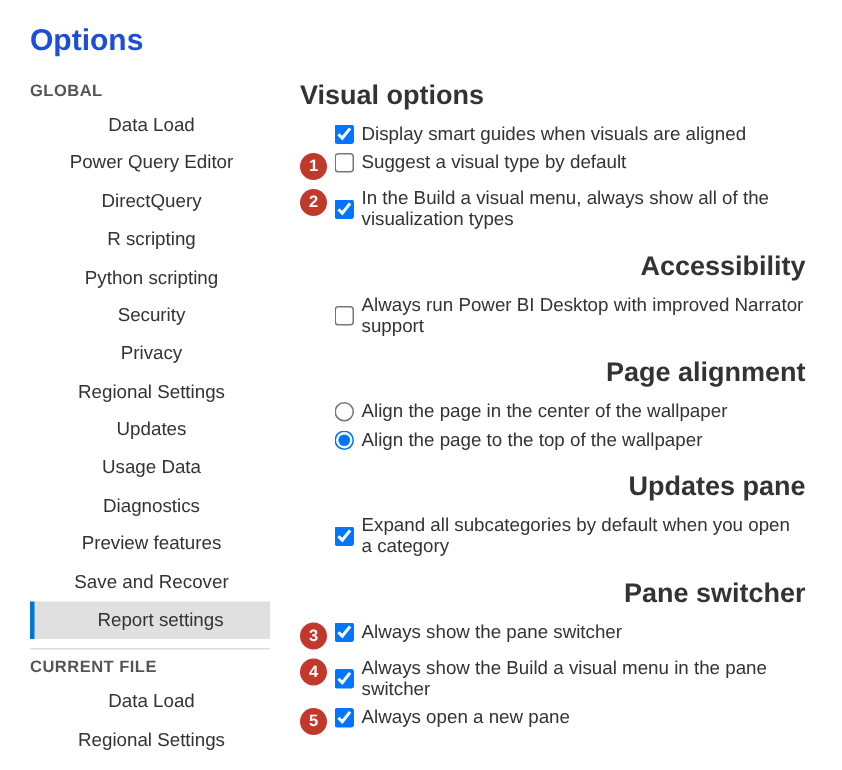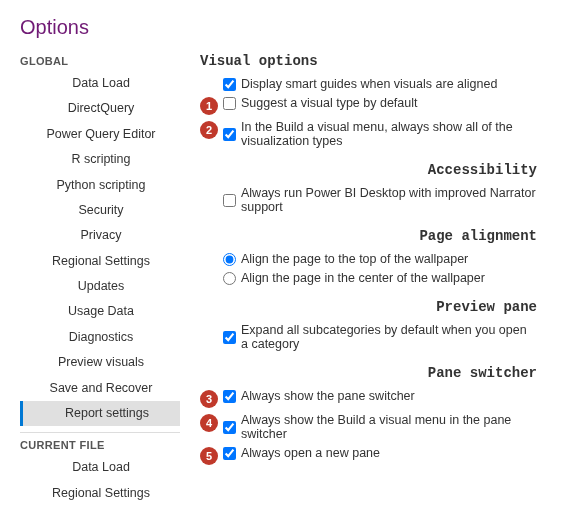--- a/index.html
+++ b/index.html
@@ -11,22 +11,22 @@
       width: 561px;
       min-height: 513px;
     }
     .container {
       display: flex;
       flex-direction: column;
       padding: 16px 20px 10px 20px;
     }
     h1.page-title {
       font-size: 20px;
-      font-weight: 400;
-      color: #701a75;
+      font-weight: 700;
+      color: #1d4ed8;
       margin-bottom: 14px;
     }
     .main-layout {
       display: flex;
       flex-direction: row;
       gap: 0;
     }
     
     .sidebar {
       width: 160px;
@@ -56,26 +56,25 @@
       padding-left: 17px;
       font-weight: 500;
     }
     
     .content {
       flex: 1;
       padding-left: 20px;
       padding-right: 4px;
     }
     .section-title {
-      font-size: 14px;
+      font-size: 18px;
       font-weight: 600;
       color: #333;
       margin-top: 0;
       margin-bottom: 8px;
-      font-family: Liberation Mono, monospace;
     }
     .section-title:not(:first-child) {
       margin-top: 14px;
       text-align: right;
     }
     .badge {
       display: inline-flex;
       align-items: center;
       justify-content: center;
       width: 18px;
@@ -112,31 +111,31 @@
 <body>
 
 <div class="container">
   <h1 class="page-title">Options</h1>
   <div class="main-layout">
 
     <div class="sidebar">
       <div class="sidebar-section-label">GLOBAL</div>
       <div id="global-items">
           <div class="sidebar-item">Data Load</div>
+          <div class="sidebar-item">Power Query Editor</div>
           <div class="sidebar-item">DirectQuery</div>
-          <div class="sidebar-item">Power Query Editor</div>
           <div class="sidebar-item">R scripting</div>
           <div class="sidebar-item">Python scripting</div>
           <div class="sidebar-item">Security</div>
           <div class="sidebar-item">Privacy</div>
           <div class="sidebar-item">Regional Settings</div>
           <div class="sidebar-item">Updates</div>
           <div class="sidebar-item">Usage Data</div>
           <div class="sidebar-item">Diagnostics</div>
-          <div class="sidebar-item">Preview visuals</div>
+          <div class="sidebar-item">Preview features</div>
           <div class="sidebar-item">Save and Recover</div>
           <div class="sidebar-item active">Report settings</div>
         </div>
       <div class="sidebar-divider"></div>
       <div class="sidebar-section-label">CURRENT FILE</div>
       <div id="current-file-items">
           <div class="sidebar-item">Data Load</div>
           <div class="sidebar-item">Regional Settings</div>
         </div>
     </div>
@@ -177,34 +176,34 @@
               <span>Always run Power BI Desktop with improved Narrator support</span>
             </label>
           </div>
         </div>
 
       <div class="section-title">Page alignment</div>
       <div id="page-alignment-rows">
           <div class="option-row-with-badge">
             <span style="width: 18px; flex-shrink: 0;"></span>
             <label>
+              <input type="radio" name="page-align" style="">
+              <span>Align the page in the center of the wallpaper</span>
+            </label>
+          </div>
+          <div class="option-row-with-badge">
+            <span style="width: 18px; flex-shrink: 0;"></span>
+            <label>
               <input type="radio" name="page-align" checked="" style="">
               <span>Align the page to the top of the wallpaper</span>
             </label>
           </div>
-          <div class="option-row-with-badge">
-            <span style="width: 18px; flex-shrink: 0;"></span>
-            <label>
-              <input type="radio" name="page-align" style="">
-              <span>Align the page in the center of the wallpaper</span>
-            </label>
-          </div>
-        </div>
-
-      <div class="section-title">Preview pane</div>
+        </div>
+
+      <div class="section-title">Updates pane</div>
       <div id="format-pane-rows">
           <div class="option-row-with-badge">
             <span style="width: 18px; flex-shrink: 0;"></span>
             <label>
               <input type="checkbox" checked="" style="">
               <span>Expand all subcategories by default when you open a category</span>
             </label>
           </div>
         </div>
 

